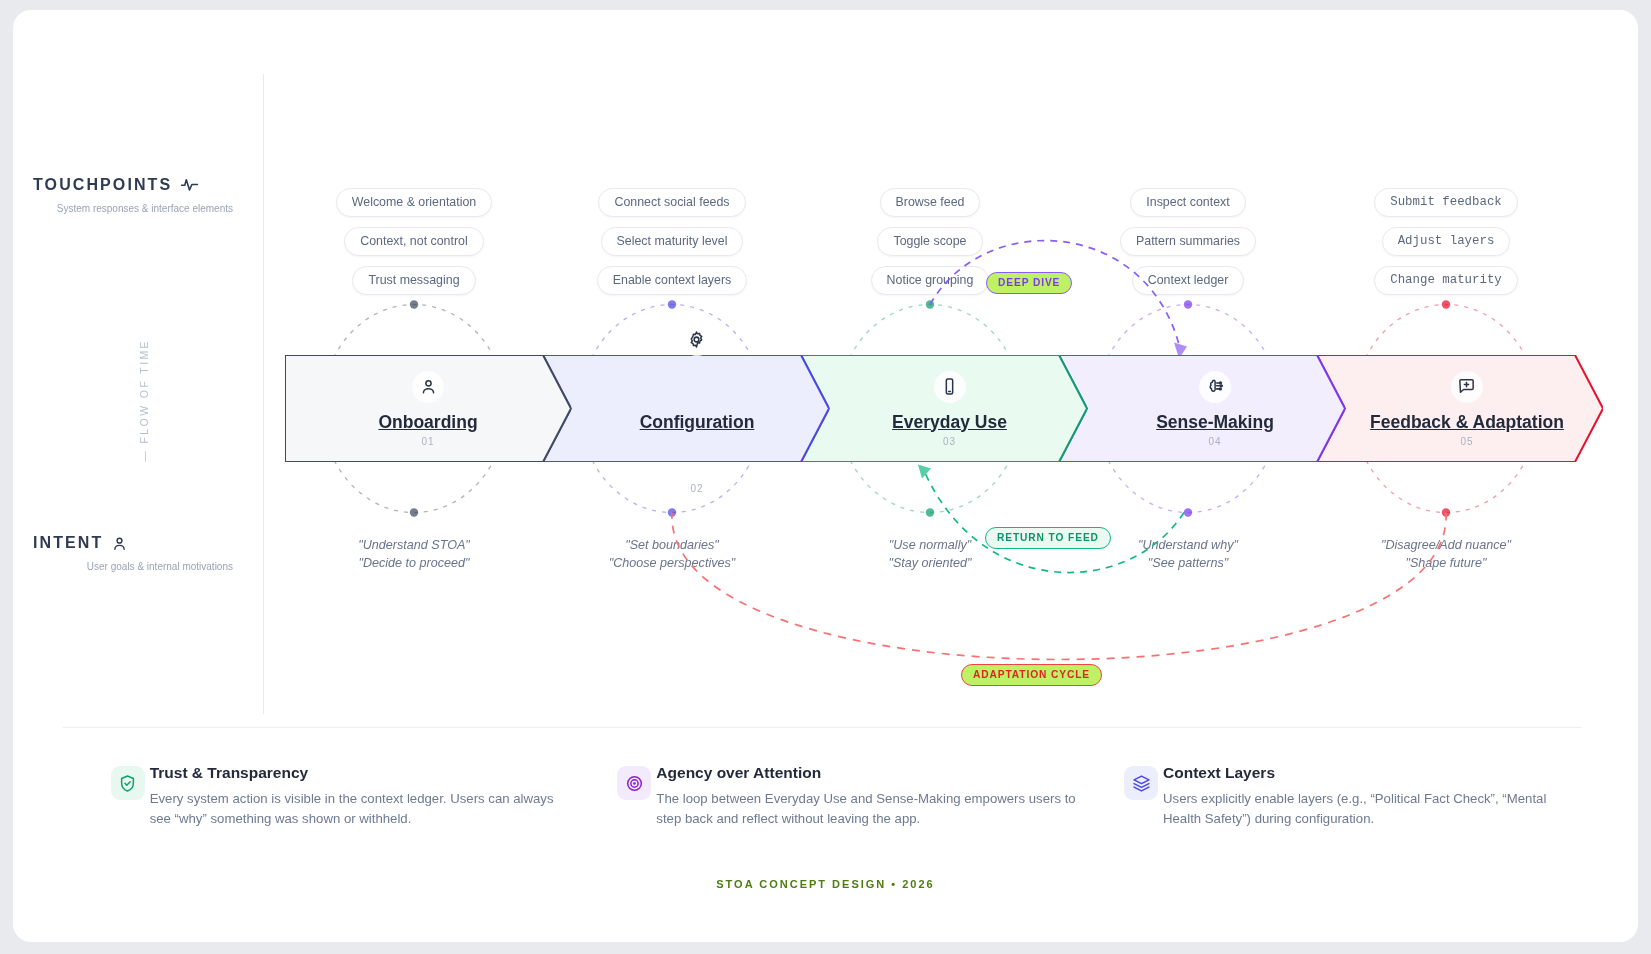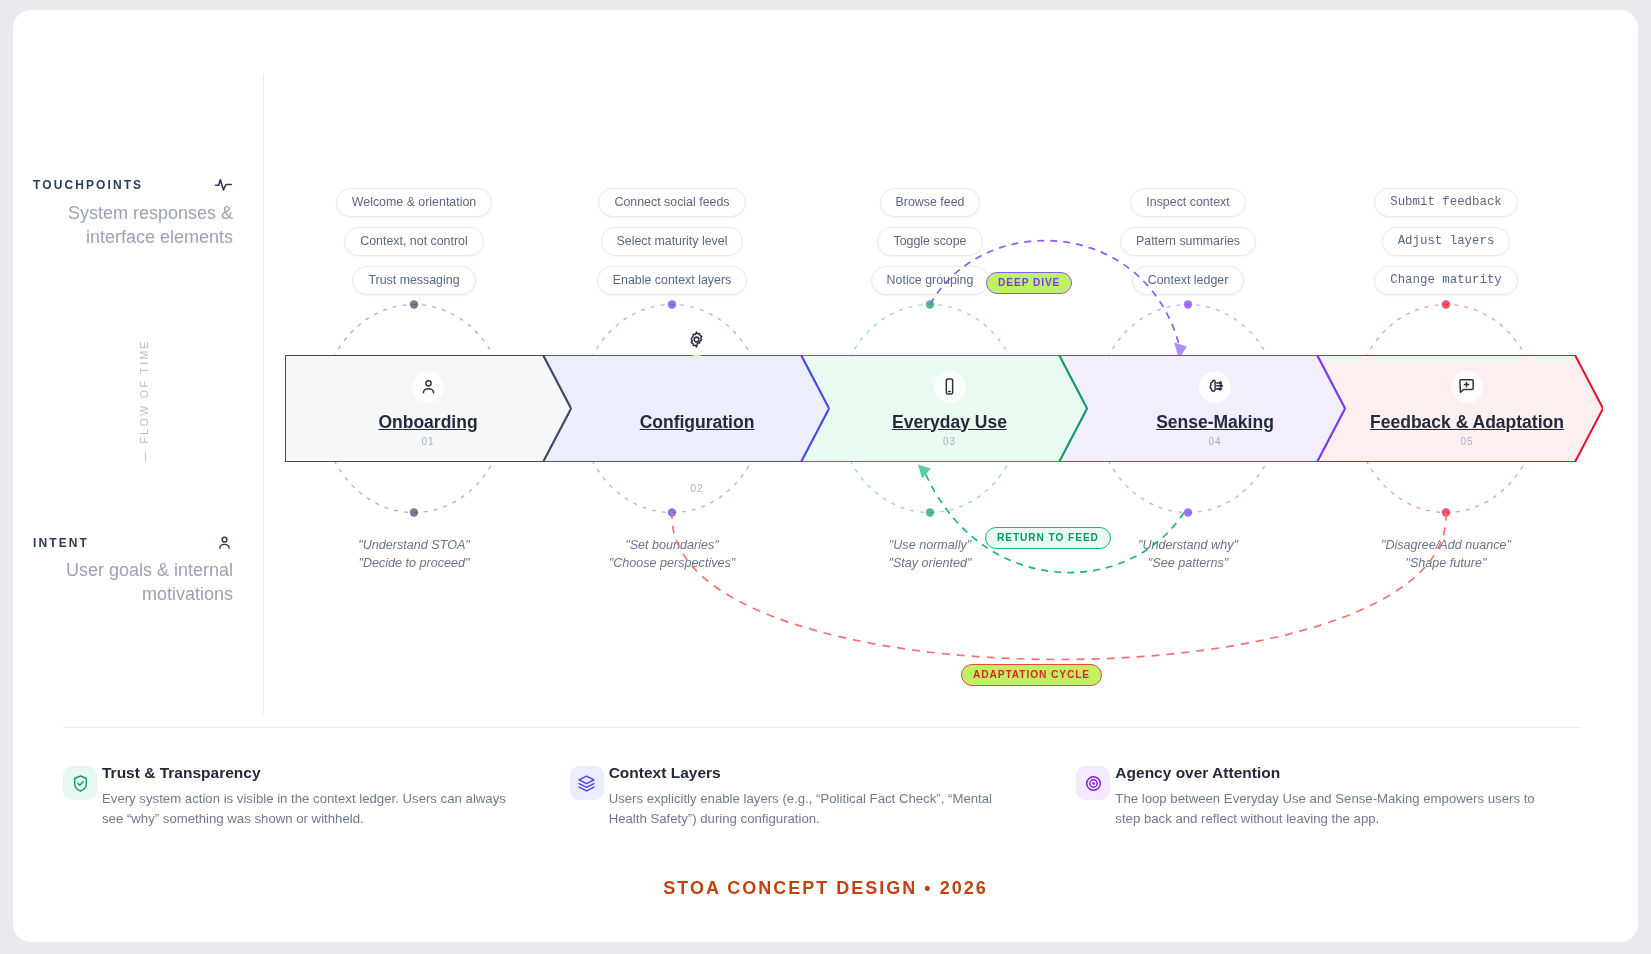--- a/index.html
+++ b/index.html
@@ -18,27 +18,27 @@
   }
 
   
   .rail-divider {
     position: absolute; left: 250px; top: 64px;
     width: 1px; height: 640px;
     background: #e8eaee;
   }
   .rail-block { position: absolute; text-align: right; }
   .rail-title {
-    display: flex; align-items: center; justify-content: space-between; gap: 8px;
-    font-size: 12px; font-weight: bold; letter-spacing: 2.1px;
+    display: flex; align-items: center; justify-content: flex-start; gap: 8px;
+    font-size: 16px; font-weight: bold; letter-spacing: 2.1px;
     color: #2f3b52;
   }
   .rail-sub {
     margin-top: 8px;
-    font-size: 18px; line-height: 1.33;
+    font-size: 10px; line-height: 1.33;
     color: #9aa3b4; font-weight: 400;
   }
   #touchpoints-block { left: 20px; top: 165px; width: 200px; }
   #intent-block { left: 20px; top: 524px; width: 200px; }
 
   .flow-of-time {
     position: absolute; left: 118px; top: 310px;
     width: 26px; height: 160px;
     display: flex; align-items: center; justify-content: center;
   }
@@ -114,36 +114,36 @@
                        background: #eafaf3; }
   #badge-adaptation { border: 1.4px solid #ef4444; color: #dc2626; }
 
   
   .footer-sep {
     position: absolute; left: 50px; top: 717px;
     width: 1518px; height: 1px; background: #eceef2;
   }
   .principles { position: absolute; left: 50px; top: 754px;
                 width: 1520px; display: flex; gap: 0; }
-  .principle { display: flex; gap: 5px; width: 510px; }
+  .principle { display: flex; gap: 5px; width: 510px; justify-content: flex-end; }
   .p-icon {
     flex: 0 0 auto; width: 34px; height: 34px; border-radius: 9px;
     display: flex; align-items: center; justify-content: center;
     margin-top: 2px;
   }
   .p-title { font-size: 15.5px; font-weight: bold; color: #232a3b;
              margin-bottom: 7px; }
   .p-body { font-size: 13.2px; line-height: 1.55; color: #6e7a91;
             max-width: 420px; }
 
   .footer-mark {
     position: absolute; left: 0; top: 868px; width: 1625px;
     text-align: center;
-    font-size: 18px; font-weight: bold; letter-spacing: 2px;
-    color: #c2410c;
+    font-size: 11px; font-weight: bold; letter-spacing: 2px;
+    color: #4d7c0f;
   }
 
   svg { display: block; }
 </style>
 </head>
 <body>
 
 <div class="page">
 
   <div class="rail-divider"></div>
@@ -355,41 +355,41 @@
             <path d="M12 2.6l7.4 3v6c0 4.6-3.1 8.3-7.4 9.8-4.3-1.5-7.4-5.2-7.4-9.8v-6z" fill="none" stroke="#0f9e6e" stroke-width="1.9" stroke-linecap="round" stroke-linejoin="round"></path>
             <polyline points="8.8 11.8 11.1 14.1 15.3 9.9" fill="none" stroke="#0f9e6e" stroke-width="1.9" stroke-linecap="round" stroke-linejoin="round"></polyline>
           </svg>
         </div>
         <div>
           <div class="p-title">Trust &amp; Transparency</div>
           <div class="p-body">Every system action is visible in the context ledger. Users can always see “why” something was shown or withheld.</div>
         </div>
       </div>
       <div class="principle">
+        <div class="p-icon" style="background:#f4eafe">
+          <svg width="19" height="19" viewBox="0 0 24 24">
+            <circle cx="12" cy="12" r="8.6" fill="none" stroke="#8b1fd4" stroke-width="1.9" stroke-linecap="round" stroke-linejoin="round"></circle>
+            <circle cx="12" cy="12" r="4.6" fill="none" stroke="#8b1fd4" stroke-width="1.9" stroke-linecap="round" stroke-linejoin="round"></circle>
+            <circle cx="12" cy="12" r="1.7" fill="#8b1fd4" stroke="none"></circle>
+          </svg>
+        </div>
+        <div>
+          <div class="p-title">Agency over Attention</div>
+          <div class="p-body">The loop between Everyday Use and Sense-Making empowers users to step back and reflect without leaving the app.</div>
+        </div>
+      </div>
+      <div class="principle">
         <div class="p-icon" style="background:#eceefe">
           <svg width="19" height="19" viewBox="0 0 24 24">
             <polygon points="12 2.6 21.4 7.4 12 12.2 2.6 7.4" fill="none" stroke="#4f46e5" stroke-width="1.9" stroke-linecap="round" stroke-linejoin="round"></polygon>
             <polyline points="2.6 12.1 12 16.9 21.4 12.1" fill="none" stroke="#4f46e5" stroke-width="1.9" stroke-linecap="round" stroke-linejoin="round"></polyline>
             <polyline points="2.6 16.6 12 21.4 21.4 16.6" fill="none" stroke="#4f46e5" stroke-width="1.9" stroke-linecap="round" stroke-linejoin="round"></polyline>
           </svg>
         </div>
         <div>
           <div class="p-title">Context Layers</div>
           <div class="p-body">Users explicitly enable layers (e.g., “Political Fact Check”, “Mental Health Safety”) during configuration.</div>
         </div>
       </div>
-      <div class="principle">
-        <div class="p-icon" style="background:#f4eafe">
-          <svg width="19" height="19" viewBox="0 0 24 24">
-            <circle cx="12" cy="12" r="8.6" fill="none" stroke="#8b1fd4" stroke-width="1.9" stroke-linecap="round" stroke-linejoin="round"></circle>
-            <circle cx="12" cy="12" r="4.6" fill="none" stroke="#8b1fd4" stroke-width="1.9" stroke-linecap="round" stroke-linejoin="round"></circle>
-            <circle cx="12" cy="12" r="1.7" fill="#8b1fd4" stroke="none"></circle>
-          </svg>
-        </div>
-        <div>
-          <div class="p-title">Agency over Attention</div>
-          <div class="p-body">The loop between Everyday Use and Sense-Making empowers users to step back and reflect without leaving the app.</div>
-        </div>
-      </div>
     </div>
   <div class="footer-mark">STOA CONCEPT DESIGN • 2026</div>
 
 </div>
 
 </body></html>

